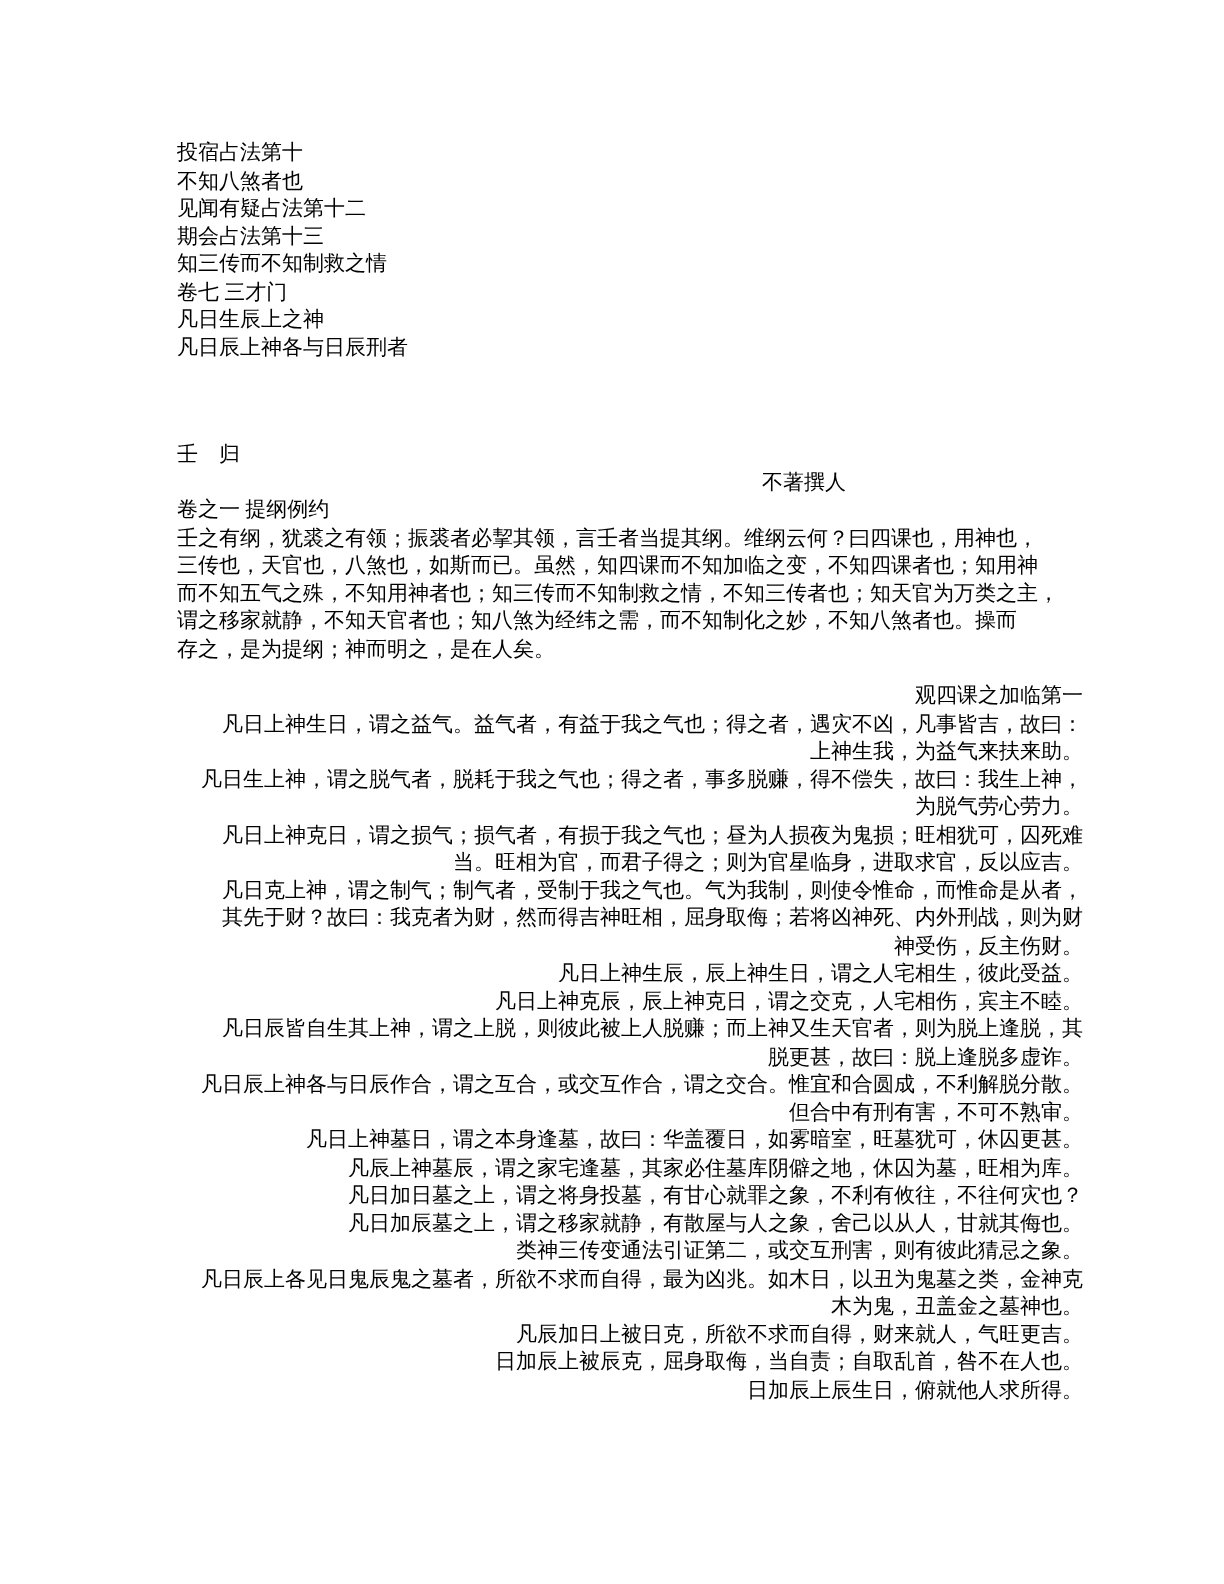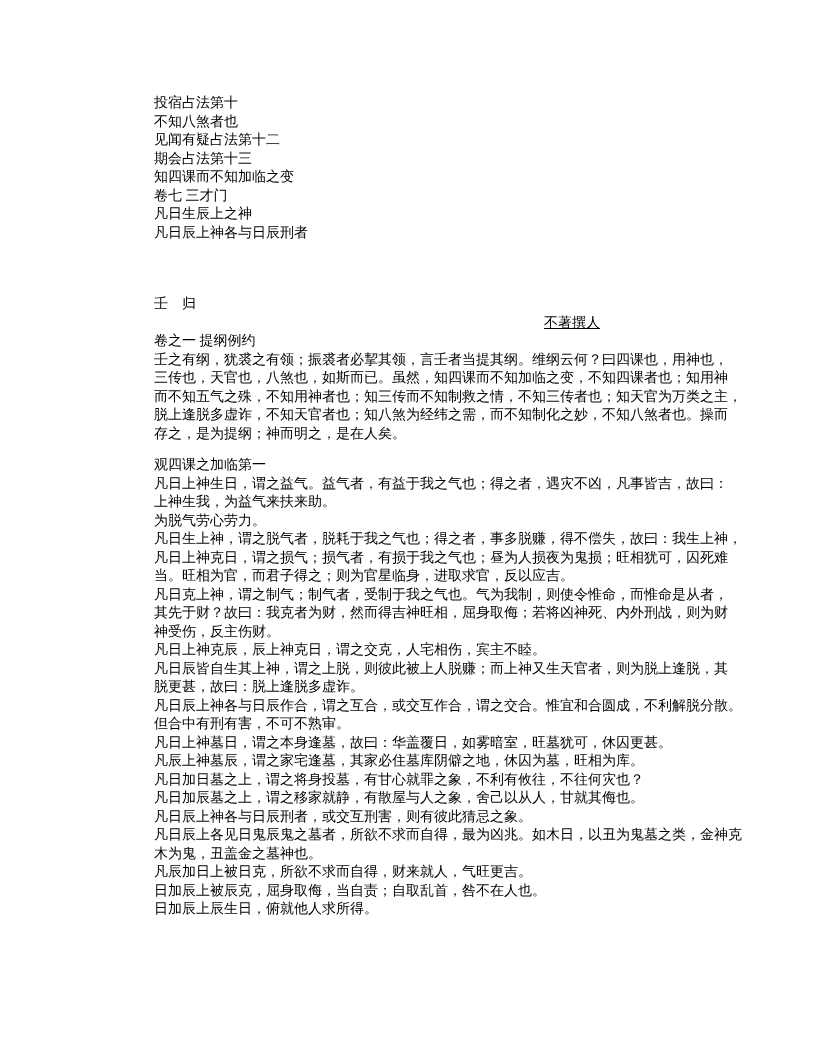--- a/index.html
+++ b/index.html
@@ -16,89 +16,89 @@
     font-family: "Liberation Serif", serif;
     font-size: 14px;
     line-height: 18.5px;
     color: #000000;
   }
   .content {
     position: absolute;
     left: 118px;
     top: 94px;
     width: 604px;
-    margin-left: 36px;
   }
   .line {
     height: 18.5px;
     white-space: pre;
   }
   .title-block {
     margin-top: 53px;
   }
   .author-line {
     padding-left: 390px;
-    text-decoration: underline;
   }
   .section-block {
     margin-top: 13px;
+    text-align: right;
   }
 </style>
 </head>
 <body>
 
 <div class="page">
   <div class="content">
 
     <div class="block">
       <div class="line">投宿占法第十</div>
       <div class="line">不知八煞者也</div>
       <div class="line">见闻有疑占法第十二</div>
       <div class="line">期会占法第十三</div>
-      <div class="line">知四课而不知加临之变</div>
+      <div class="line">知三传而不知制救之情</div>
       <div class="line">卷七 三才门</div>
       <div class="line">凡日生辰上之神</div>
       <div class="line">凡日辰上神各与日辰刑者</div>
     </div>
 
     <div class="block title-block">
       <div class="line">壬　归</div>
       <div class="line author-line">不著撰人</div>
       <div class="line">卷之一 提纲例约</div>
     </div>
 
     <div class="block">
       <div class="line">壬之有纲，犹裘之有领；振裘者必挈其领，言壬者当提其纲。维纲云何？曰四课也，用神也，</div>
       <div class="line">三传也，天官也，八煞也，如斯而已。虽然，知四课而不知加临之变，不知四课者也；知用神</div>
       <div class="line">而不知五气之殊，不知用神者也；知三传而不知制救之情，不知三传者也；知天官为万类之主，</div>
-      <div class="line">脱上逢脱多虚诈，不知天官者也；知八煞为经纬之需，而不知制化之妙，不知八煞者也。操而</div>
+      <div class="line">谓之移家就静，不知天官者也；知八煞为经纬之需，而不知制化之妙，不知八煞者也。操而</div>
       <div class="line">存之，是为提纲；神而明之，是在人矣。</div>
     </div>
 
     <div class="block section-block">
       <div class="line">观四课之加临第一</div>
       <div class="line">凡日上神生日，谓之益气。益气者，有益于我之气也；得之者，遇灾不凶，凡事皆吉，故曰：</div>
       <div class="line">上神生我，为益气来扶来助。</div>
+      <div class="line">凡日生上神，谓之脱气者，脱耗于我之气也；得之者，事多脱赚，得不偿失，故曰：我生上神，</div>
       <div class="line">为脱气劳心劳力。</div>
-      <div class="line">凡日生上神，谓之脱气者，脱耗于我之气也；得之者，事多脱赚，得不偿失，故曰：我生上神，</div>
       <div class="line">凡日上神克日，谓之损气；损气者，有损于我之气也；昼为人损夜为鬼损；旺相犹可，囚死难</div>
       <div class="line">当。旺相为官，而君子得之；则为官星临身，进取求官，反以应吉。</div>
       <div class="line">凡日克上神，谓之制气；制气者，受制于我之气也。气为我制，则使令惟命，而惟命是从者，</div>
       <div class="line">其先于财？故曰：我克者为财，然而得吉神旺相，屈身取侮；若将凶神死、内外刑战，则为财</div>
       <div class="line">神受伤，反主伤财。</div>
+      <div class="line">凡日上神生辰，辰上神生日，谓之人宅相生，彼此受益。</div>
       <div class="line">凡日上神克辰，辰上神克日，谓之交克，人宅相伤，宾主不睦。</div>
       <div class="line">凡日辰皆自生其上神，谓之上脱，则彼此被上人脱赚；而上神又生天官者，则为脱上逢脱，其</div>
       <div class="line">脱更甚，故曰：脱上逢脱多虚诈。</div>
       <div class="line">凡日辰上神各与日辰作合，谓之互合，或交互作合，谓之交合。惟宜和合圆成，不利解脱分散。</div>
       <div class="line">但合中有刑有害，不可不熟审。</div>
       <div class="line">凡日上神墓日，谓之本身逢墓，故曰：华盖覆日，如雾暗室，旺墓犹可，休囚更甚。</div>
       <div class="line">凡辰上神墓辰，谓之家宅逢墓，其家必住墓库阴僻之地，休囚为墓，旺相为库。</div>
       <div class="line">凡日加日墓之上，谓之将身投墓，有甘心就罪之象，不利有攸往，不往何灾也？</div>
       <div class="line">凡日加辰墓之上，谓之移家就静，有散屋与人之象，舍己以从人，甘就其侮也。</div>
-      <div class="line">凡日辰上神各与日辰刑者，或交互刑害，则有彼此猜忌之象。</div>
+      <div class="line">类神三传变通法引证第二，或交互刑害，则有彼此猜忌之象。</div>
       <div class="line">凡日辰上各见日鬼辰鬼之墓者，所欲不求而自得，最为凶兆。如木日，以丑为鬼墓之类，金神克</div>
       <div class="line">木为鬼，丑盖金之墓神也。</div>
       <div class="line">凡辰加日上被日克，所欲不求而自得，财来就人，气旺更吉。</div>
       <div class="line">日加辰上被辰克，屈身取侮，当自责；自取乱首，咎不在人也。</div>
       <div class="line">日加辰上辰生日，俯就他人求所得。</div>
     </div>
 
   </div>
 </div>
 

